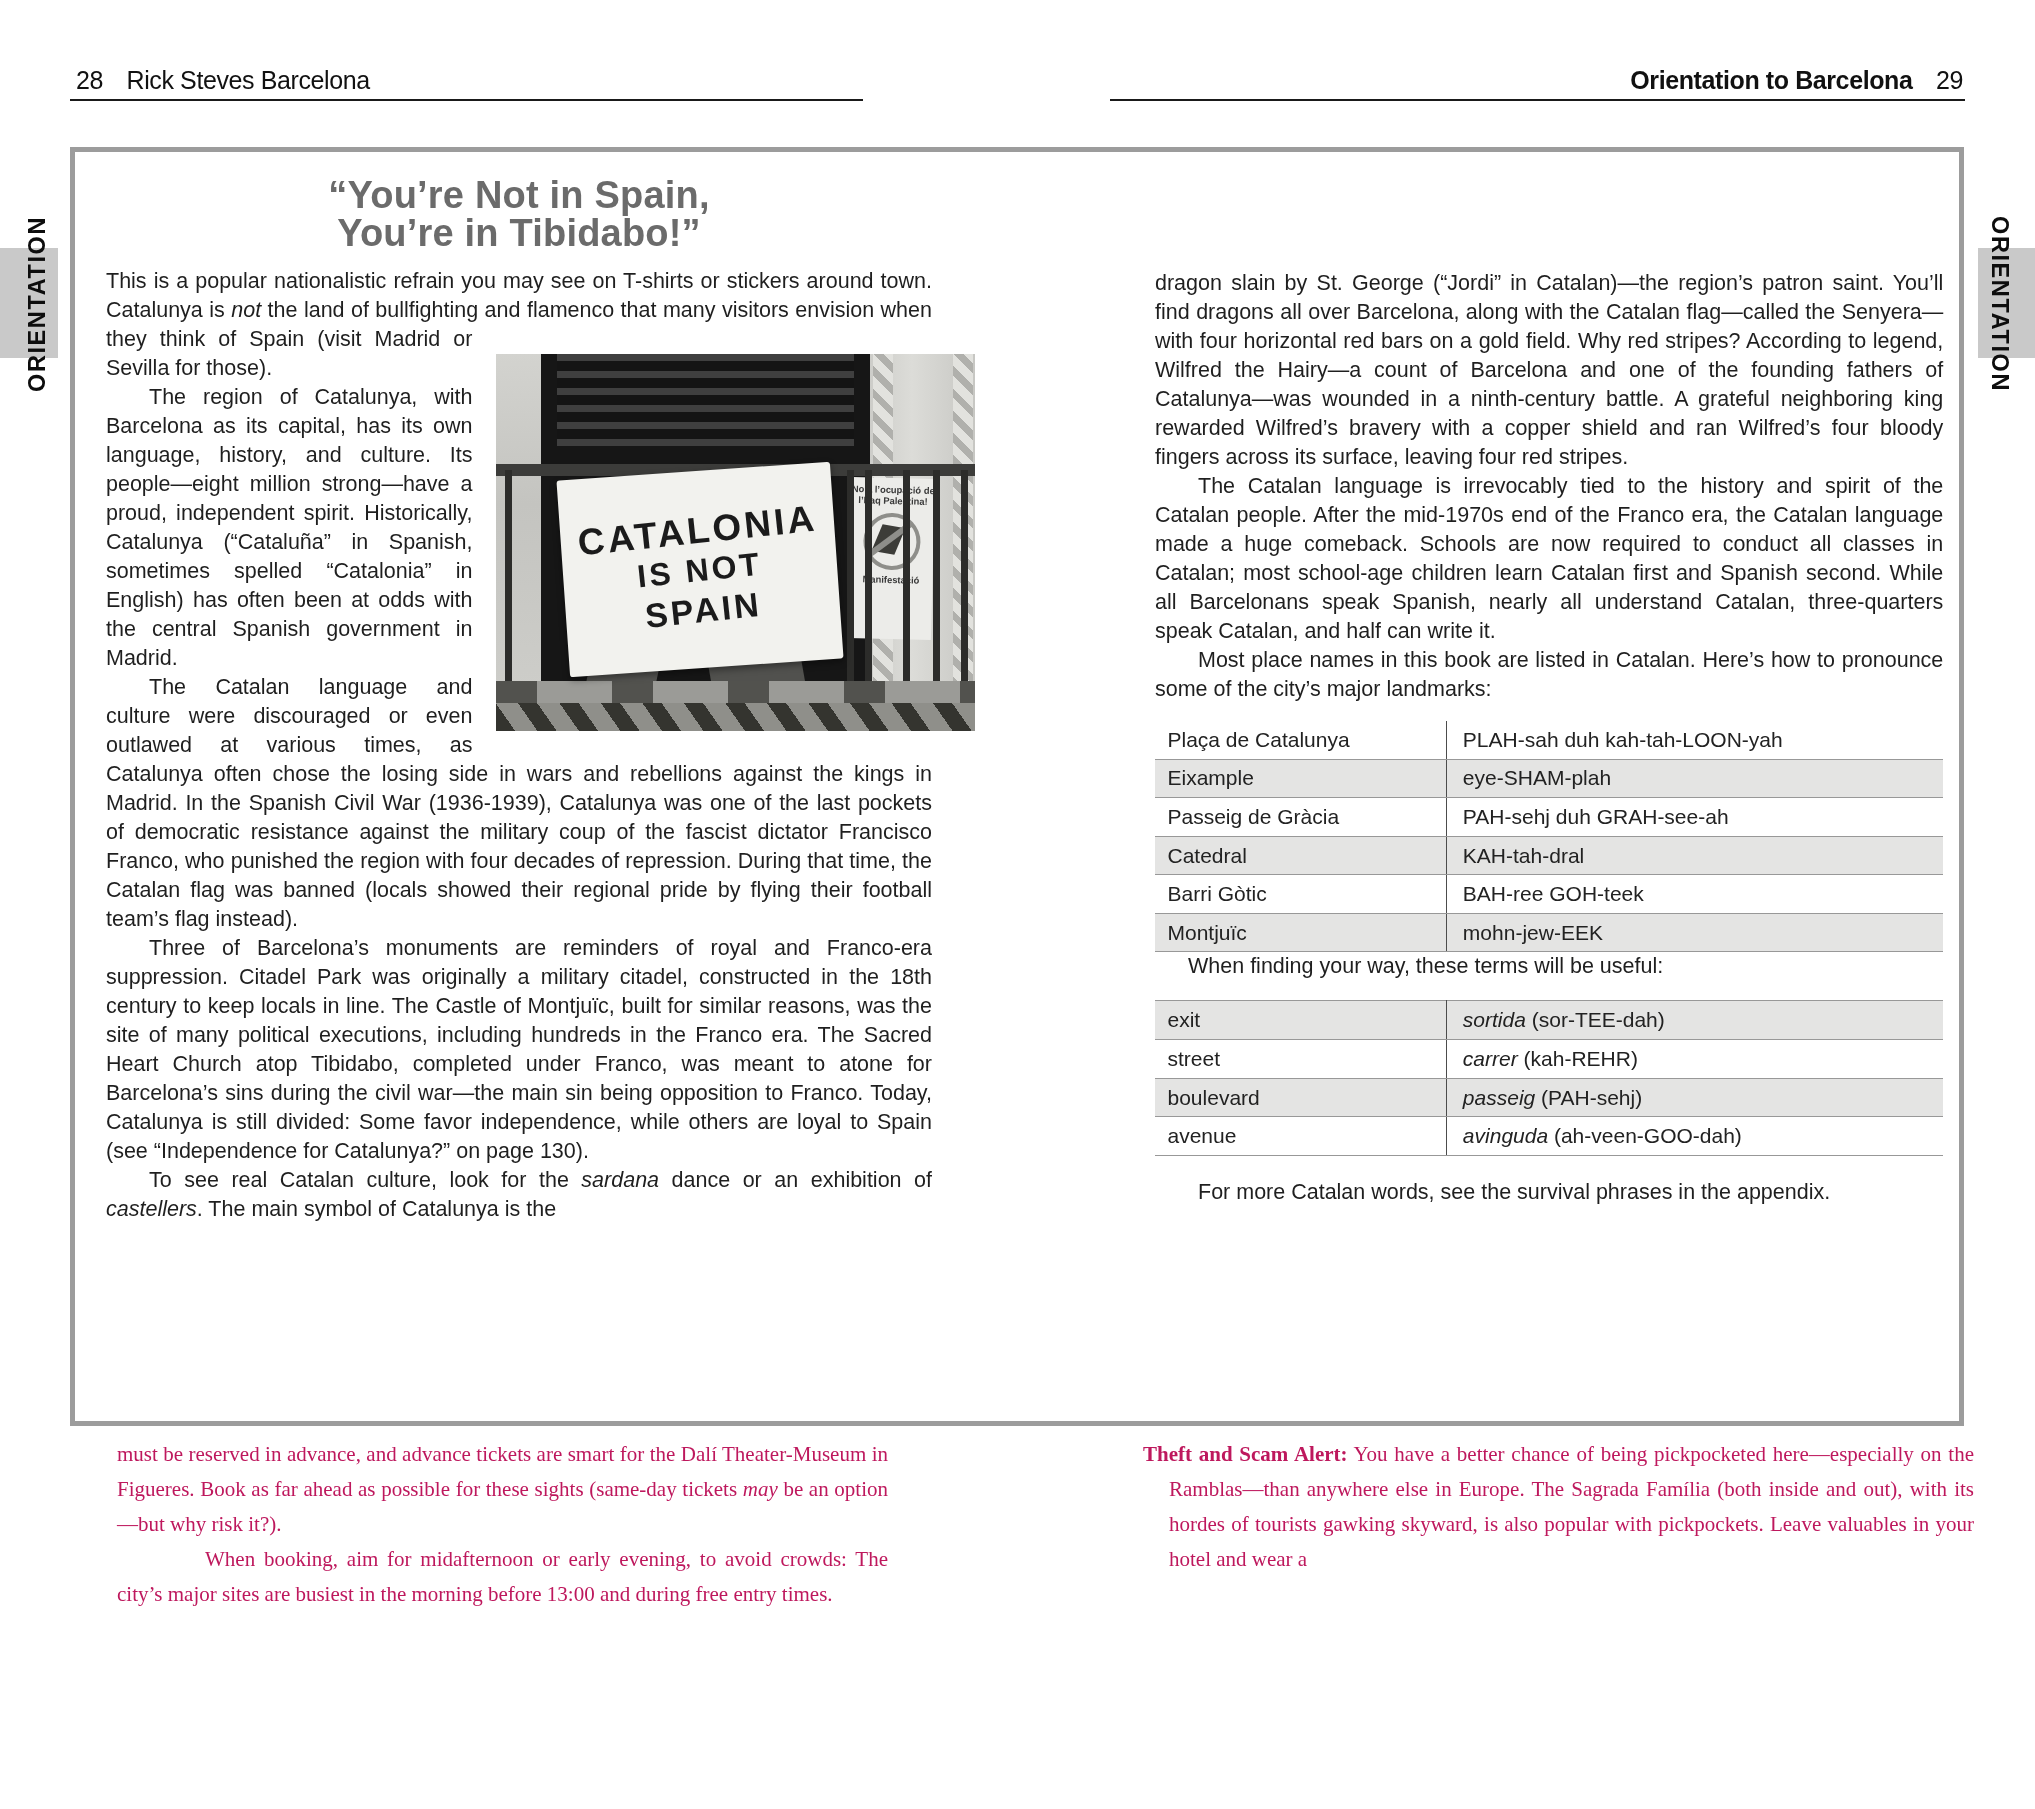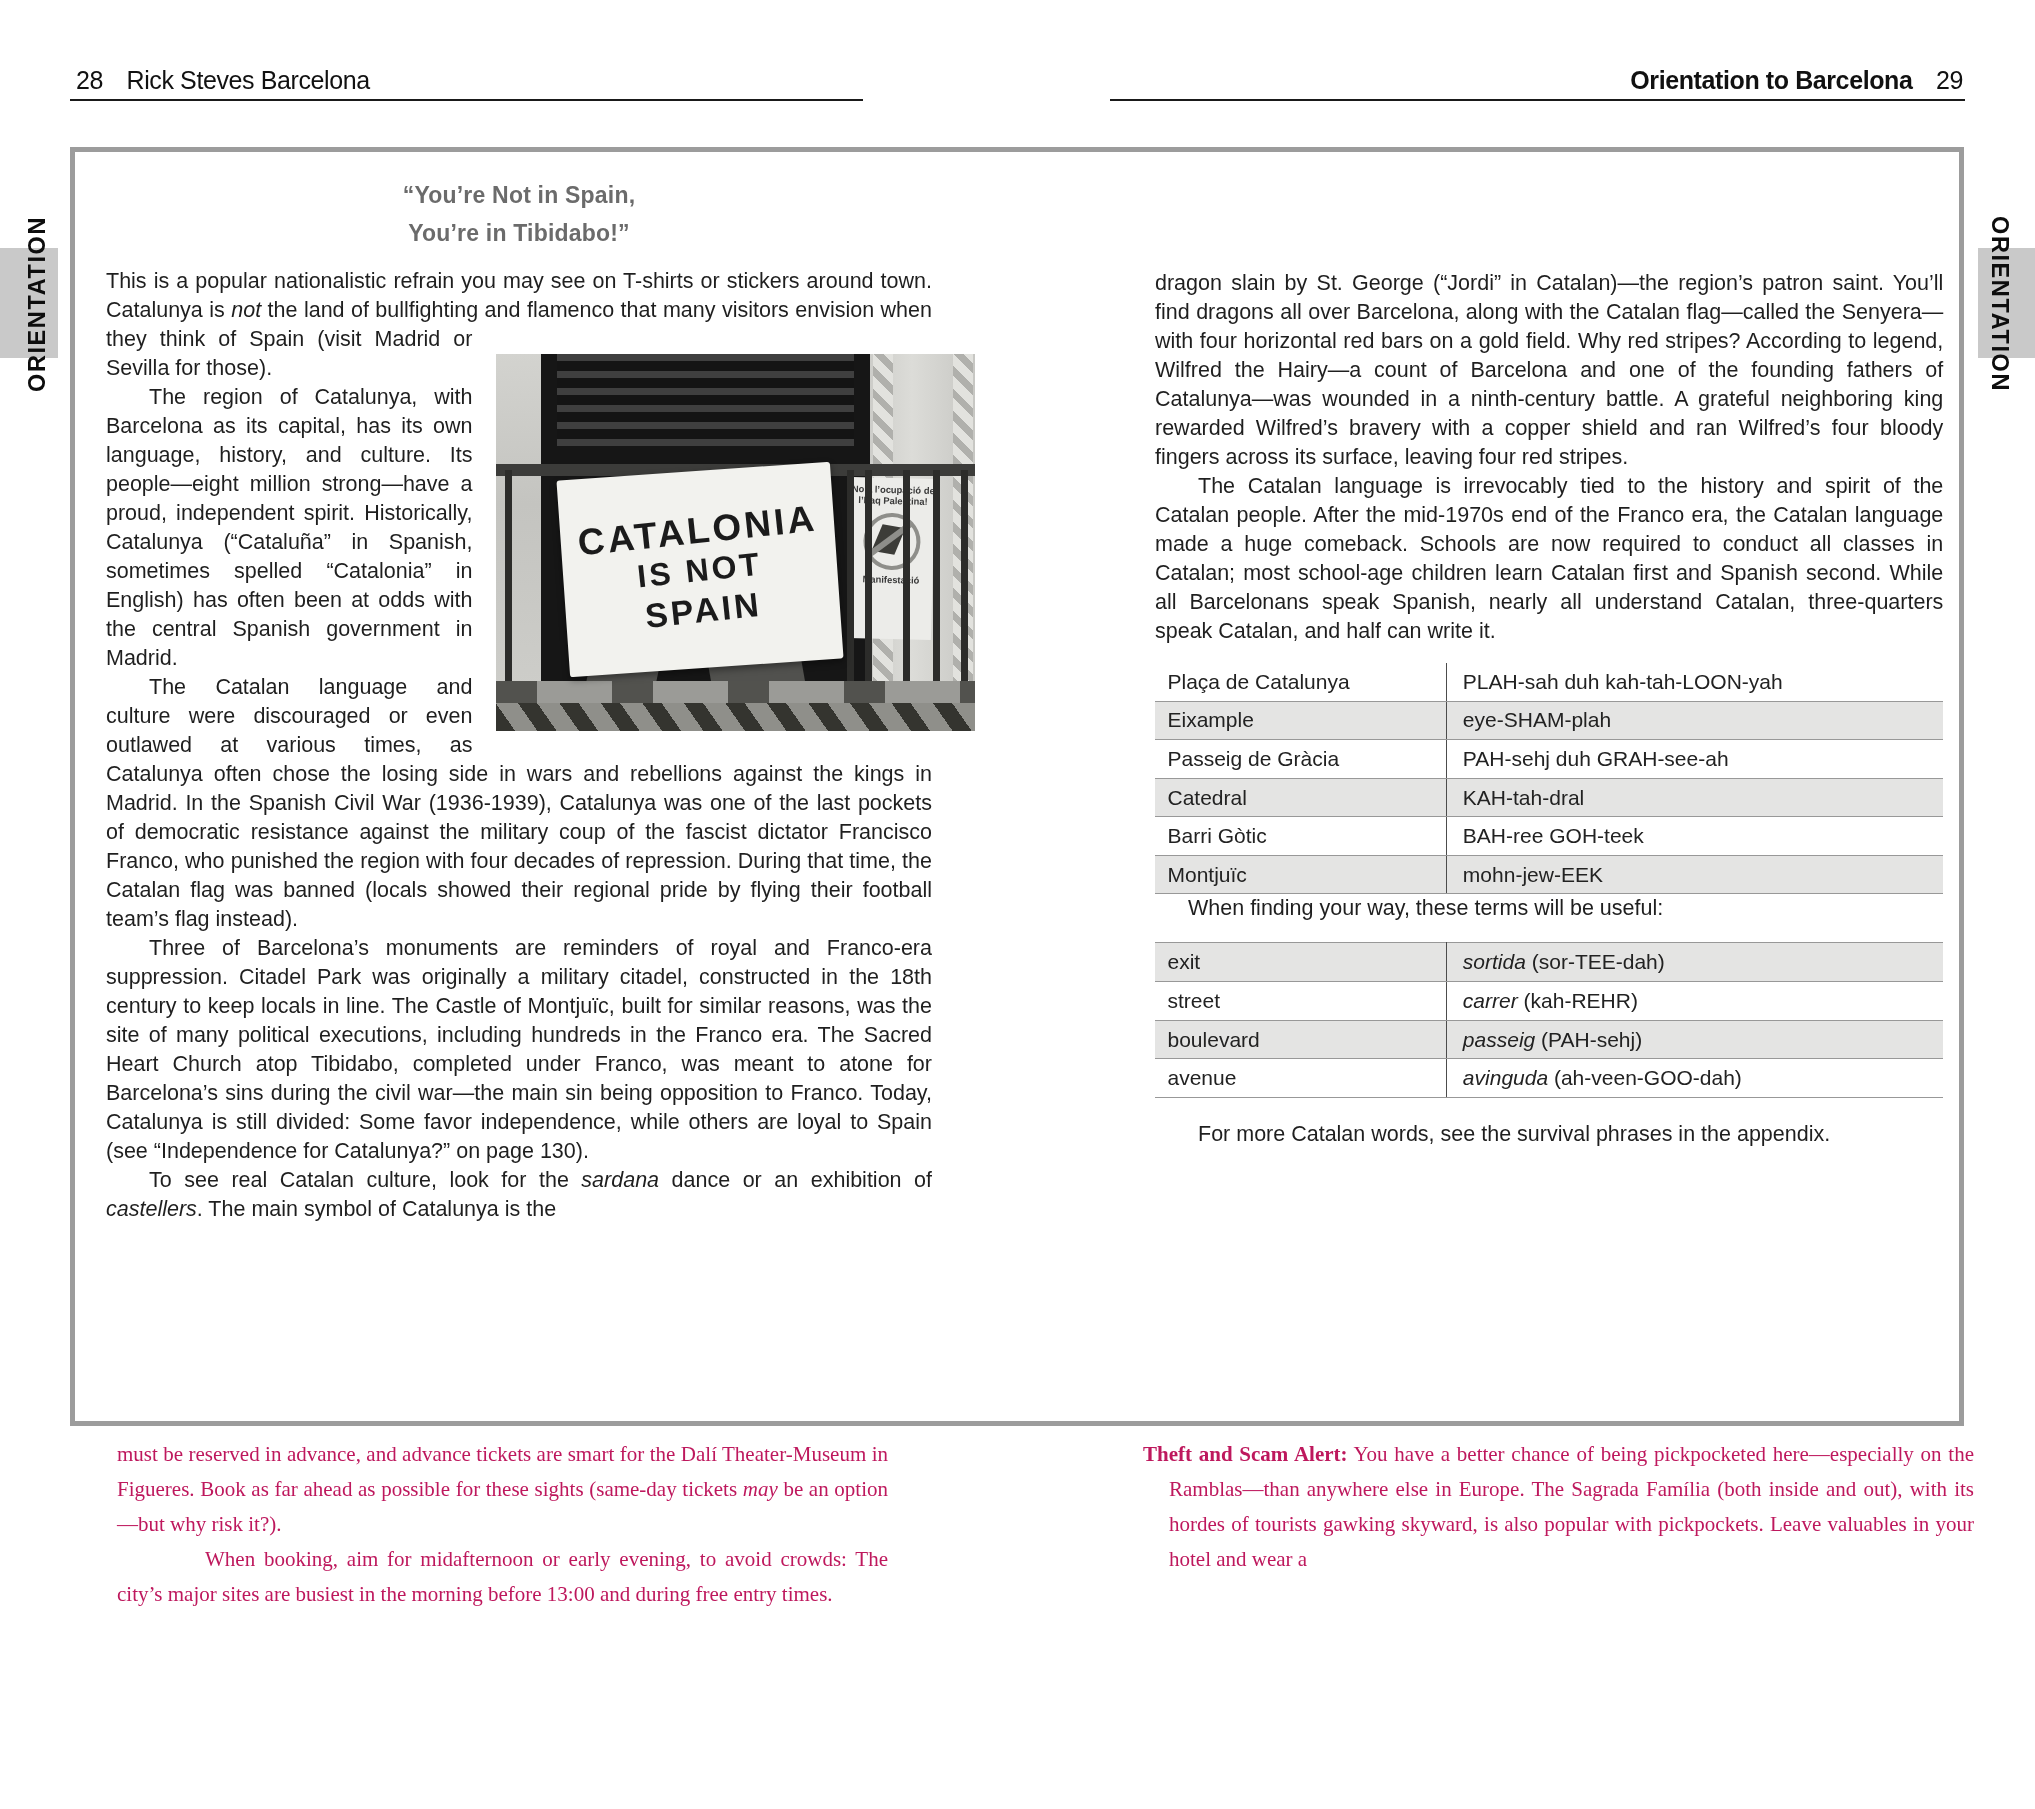--- a/index.html
+++ b/index.html
@@ -37,21 +37,21 @@
   
   .sidebox{
     position:absolute;left:70px;top:147px;width:1894px;height:1279px;
     border:5.5px solid #9c9c9c;background:#fff;box-sizing:border-box;
   }
   .sidebox-inner{display:flex;padding:0 15.7px 0 31px;}
   .col-left{width:826px;margin-right:223px;flex:0 0 auto;}
   .col-right{flex:1 1 auto;min-width:0;}
 
   .box-title{margin:23.5px auto 0 auto;width:689px;text-align:center;
-    font-size:23px;line-height:38px;font-weight:800;color:#6b6b6b;letter-spacing:0.2px;}
+    font-size:38px;line-height:38px;font-weight:800;color:#6b6b6b;letter-spacing:0.2px;}
   .box-body{margin-top:15.7px;font-size:21.5px;line-height:29px;text-align:justify;color:#1f1f1f;}
   .box-body p{margin:0;text-indent:43px;}
   .box-body p.nofirst{text-indent:0;}
 
   .float-spacer{float:right;width:0;height:59px;}
 
   
   .photo{
     float:right;clear:right;position:relative;width:479px;height:377px;
     margin:28px -43px 23.5px 23.5px;overflow:hidden;background:#b9b9b6;
@@ -182,20 +182,21 @@
         <p><span>The Catalan language and culture were discouraged or even outlawed at various times, as Catalunya often chose the losing side in wars and rebellions against the kings in Madrid. In the Spanish Civil War (1936-1939), Catalunya was one of the last pockets of democratic resistance against the military coup of the fascist dictator Francisco Franco, who punished the region with four decades of repression. During that time, the Catalan flag was banned (locals showed their regional pride by flying their football team’s flag instead).</span></p>
         <p><span>Three of Barcelona’s monuments are reminders of royal and Franco-era suppression. Citadel Park was originally a military citadel, constructed in the 18th century to keep locals in line. The Castle of Montjuïc, built for similar reasons, was the site of many political executions, including hundreds in the Franco era. The Sacred Heart Church atop Tibidabo, completed under Franco, was meant to atone for Barcelona’s sins during the civil war—the main sin being opposition to Franco. Today, Catalunya is still divided: Some favor independence, while others are loyal to Spain (see “Independence for Catalunya?” on page 130).</span></p>
         <p><span>To see real Catalan culture, look for the </span><span class="it">sardana</span><span> dance or an exhibition of </span><span class="it">castellers</span><span>. The main symbol of Catalunya is the</span></p>
       </div>
     </div>
 
     <div class="col-right">
       <div class="box-body" style="margin-top:117px">
         <p class="nofirst"><span>dragon slain by St. George (“Jordi” in Catalan)—the region’s patron saint. You’ll find dragons all over Barcelona, along with the Catalan flag—called the Senyera—with four horizontal red bars on a gold field. Why red stripes? According to legend, Wilfred the Hairy—a count of Barcelona and one of the founding fathers of Catalunya—was wounded in a ninth-century battle. A grateful neighboring king rewarded Wilfred’s bravery with a copper shield and ran Wilfred’s four bloody fingers across its surface, leaving four red stripes.</span></p>
         <p><span>The Catalan language is irrevocably tied to the history and spirit of the Catalan people. After the mid-1970s end of the Franco era, the Catalan language made a huge comeback. Schools are now required to conduct all classes in Catalan; most school-age children learn Catalan first and Spanish second. While all Barcelonans speak Spanish, nearly all understand Catalan, three-quarters speak Catalan, and half can write it.</span></p>
+        <p><span>Most place names in this book are listed in Catalan. Here’s how to pronounce some of the city’s major landmarks:</span></p>
 
         <table class="wordtable pron">
           <tbody>
               <tr>
                 <td class="c1">Plaça de Catalunya</td>
                 <td class="c2">PLAH-sah duh kah-tah-LOON-yah</td>
               </tr>
               <tr>
                 <td class="c1">Eixample</td>
                 <td class="c2">eye-SHAM-plah</td>

